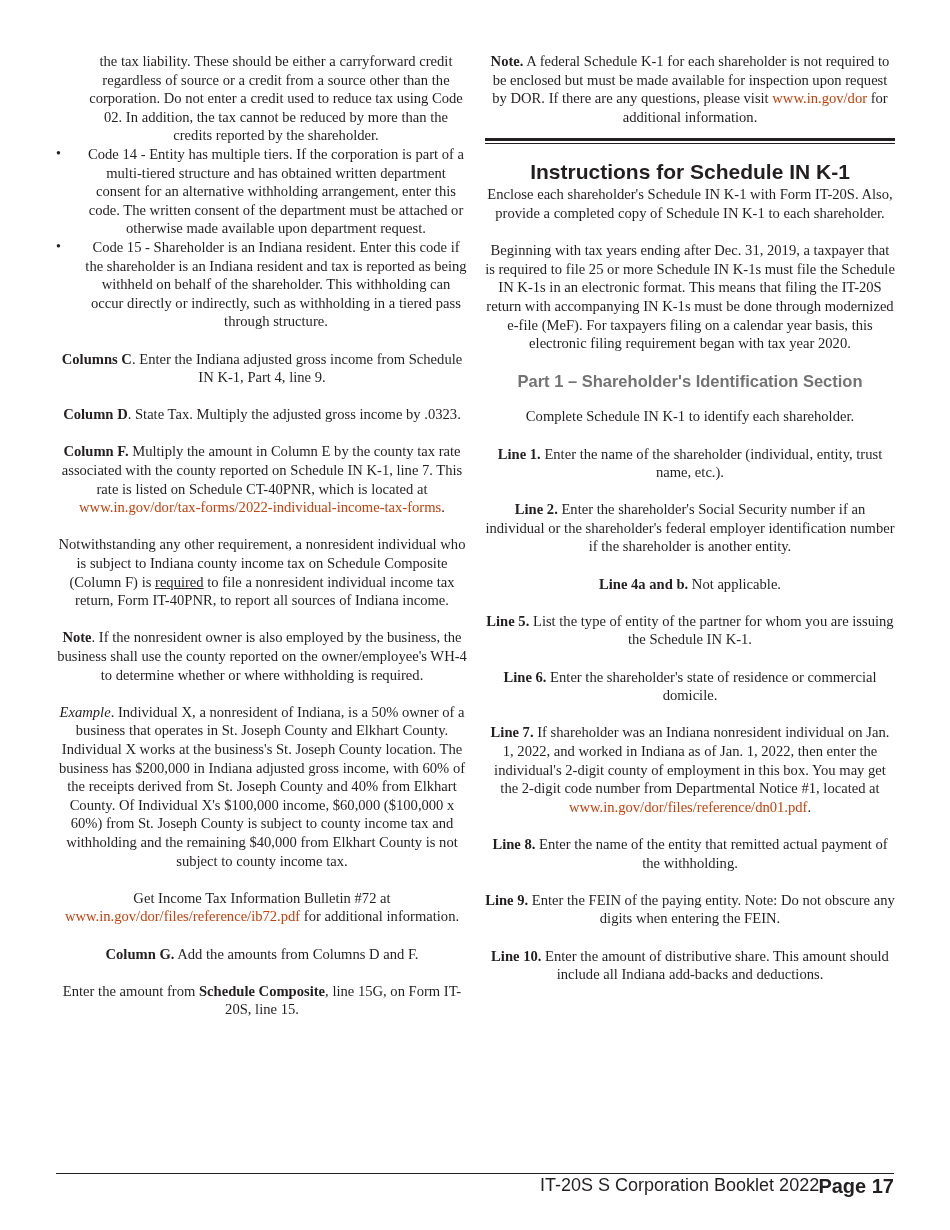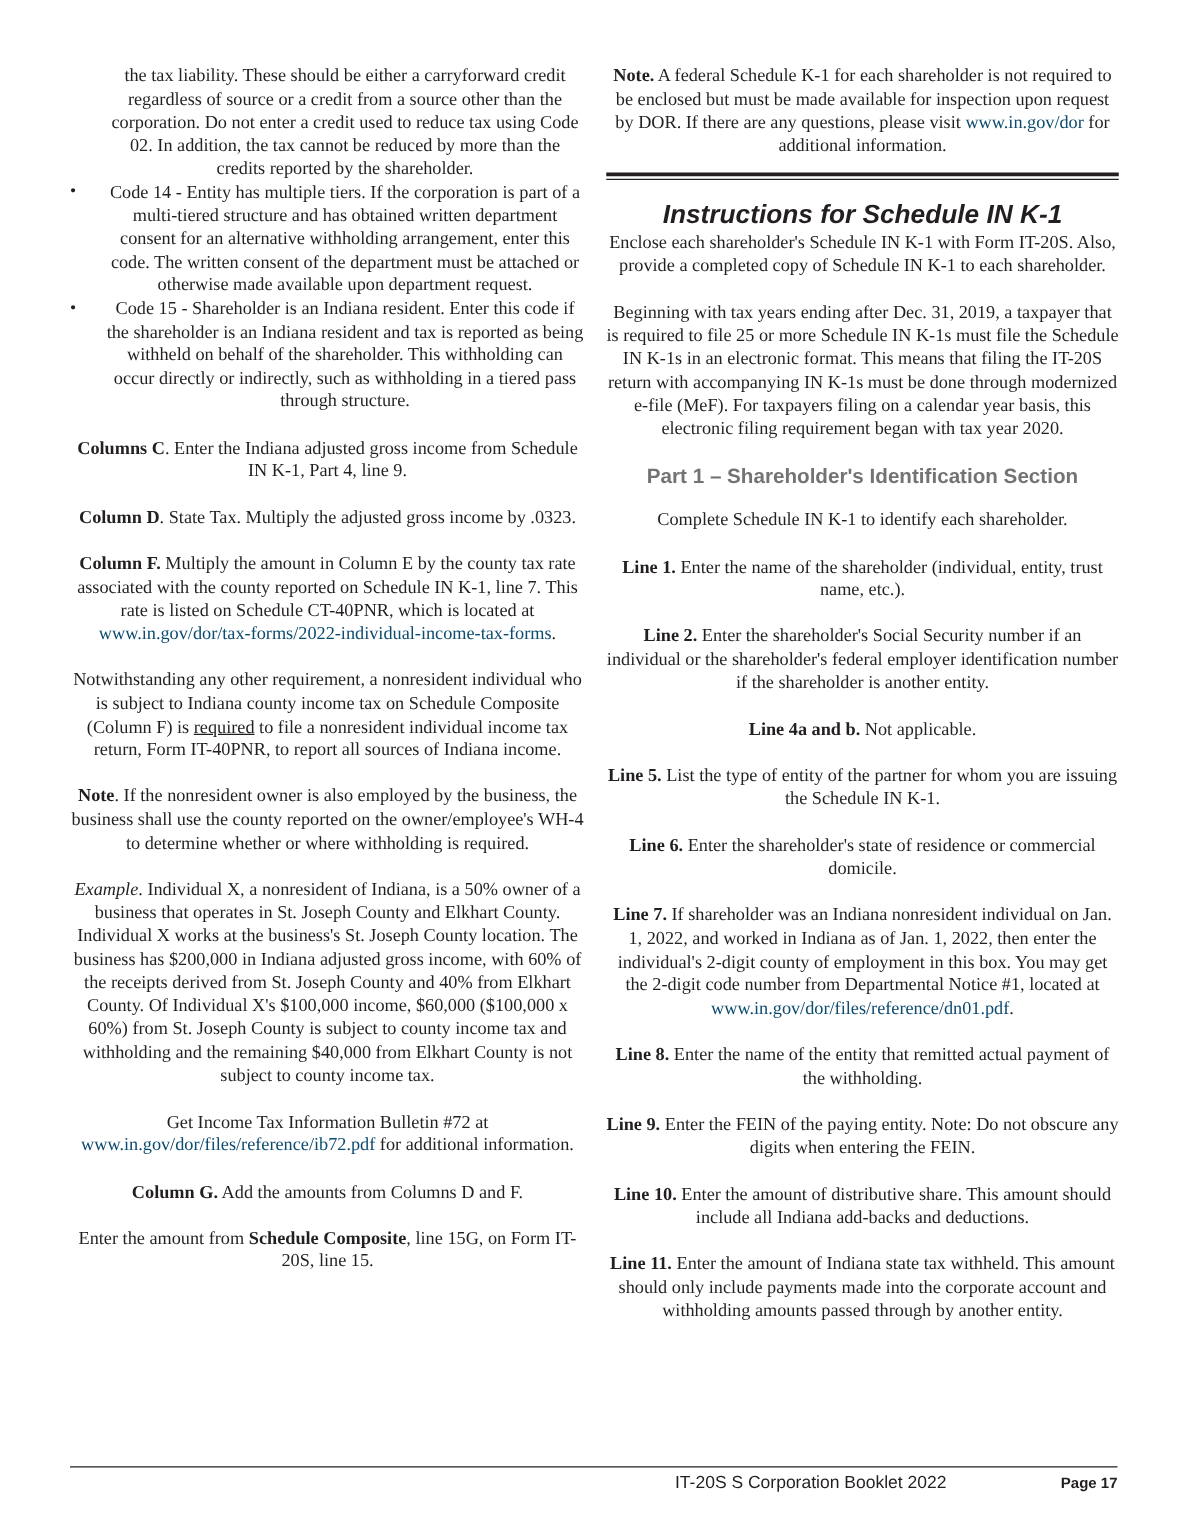--- a/index.html
+++ b/index.html
@@ -3,32 +3,32 @@
 <meta charset="utf-8">
 <style>
   html, body { margin: 0; padding: 0; background: #ffffff; }
   body { width: 950px; height: 1230px; position: relative; overflow: hidden; color: #231f20;
          font-family: "Liberation Serif", "DejaVu Serif", serif; font-size: 14.6px; line-height: 18.6px; }
   .col { position: absolute; top: 52px; text-align: center; }
   .col-left { left: 56px; width: 412px; }
   .col-right { left: 485px; width: 410px; }
   p { margin: 0 0 18.6px 0; }
   b { font-weight: bold; }
-  a, .link { color: #0c4a6e; text-decoration: none; }
+  a, .link { color: #c2410c; text-decoration: none; }
   u { text-decoration: underline; }
   ul.bullets { list-style: none; margin: 0 0 18.6px 0; padding: 0 0 0 28px; }
   ul.bullets li.cont { padding: 0; }
   ul.bullets li.bullet { position: relative; }
   ul.bullets li.bullet::before { content: "\2022"; position: absolute; left: -28px; font-size: 14px; }
   .rule-double { border-top: 3px solid #231f20; border-bottom: 1px solid #231f20; height: 2px; margin: 10px 0 16px 0; }
-  h1 { font-family: "Liberation Sans", "DejaVu Sans", sans-serif; font-size: 21px; line-height: 24px; font-weight: bold; margin: 16px 0 1px 0; color: #231f20; font-style: italic; }
+  h1 { font-family: "Liberation Sans", "DejaVu Sans", sans-serif; font-size: 21px; line-height: 24px; font-weight: bold; margin: 16px 0 1px 0; color: #231f20; }
   h2 { font-family: "Liberation Sans", "DejaVu Sans", sans-serif; font-size: 16.5px; line-height: 20px; font-weight: bold; margin: 0 0 16px 0; color: #737373; }
   .footer-rule { position: absolute; left: 56px; width: 838px; top: 1173px; border-top: 1px solid #231f20; }
-  .footer-title { position: absolute; left: 540px; top: 1176px; font-family: "Liberation Sans", "DejaVu Sans", sans-serif; font-size: 14px; }
-  .footer-page { position: absolute; right: 56px; top: 1177px; font-family: "Liberation Sans", "DejaVu Sans", sans-serif; font-size: 12px; font-weight: bold; }
+  .footer-title { position: absolute; left: 540px; top: 1176px; font-family: "Liberation Sans", "DejaVu Sans", sans-serif; font-size: 18px; }
+  .footer-page { position: absolute; right: 56px; top: 1177px; font-family: "Liberation Sans", "DejaVu Sans", sans-serif; font-size: 20px; font-weight: bold; }
 </style>
 </head>
 <body>
 
 <div class="col col-left">
   <ul class="bullets">
     <li class="cont">the tax liability. These should be either a carryforward credit regardless of source or a credit from a source other than the corporation. Do not enter a credit used to reduce tax using Code 02. In addition, the tax cannot be reduced by more than the credits reported by the shareholder.</li>
     <li class="bullet">Code 14 - Entity has multiple tiers. If the corporation is part of a multi-tiered structure and has obtained written department consent for an alternative withholding arrangement, enter this code. The written consent of the department must be attached or otherwise made available upon department request.</li>
     <li class="bullet">Code 15 - Shareholder is an Indiana resident. Enter this code if the shareholder is an Indiana resident and tax is reported as being withheld on behalf of the shareholder. This withholding can occur directly or indirectly, such as withholding in a tiered pass through structure.</li>
   </ul>
@@ -58,18 +58,17 @@
 
   <p><b>Line 1.</b><span> Enter the name of the shareholder (individual, entity, trust name, etc.).</span></p>
   <p><b>Line 2.</b><span> Enter the shareholder's Social Security number if an individual or the shareholder's federal employer identification number if the shareholder is another entity.</span></p>
   <p><b>Line 4a and b.</b><span> Not applicable.</span></p>
   <p><b>Line 5.</b><span> List the type of entity of the partner for whom you are issuing the Schedule IN K-1.</span></p>
   <p><b>Line 6.</b><span> Enter the shareholder's state of residence or commercial domicile.</span></p>
   <p><b>Line 7.</b><span> If shareholder was an Indiana nonresident individual on Jan. 1, 2022, and worked in Indiana as of Jan. 1, 2022, then enter the individual's 2-digit county of employment in this box. You may get the 2-digit code number from Departmental Notice #1, located at </span><a class="link">www.in.gov/dor/files/reference/dn01.pdf</a><span>.</span></p>
   <p><b>Line 8.</b><span> Enter the name of the entity that remitted actual payment of the withholding.</span></p>
   <p><b>Line 9.</b><span> Enter the FEIN of the paying entity. Note: Do not obscure any digits when entering the FEIN.</span></p>
   <p><b>Line 10.</b><span> Enter the amount of distributive share. This amount should include all Indiana add-backs and deductions.</span></p>
-  <p><b>Line 11.</b><span> Enter the amount of Indiana state tax withheld. This amount should only include payments made into the corporate account and withholding amounts passed through by another entity.</span></p>
 </div>
 
 <div class="footer-rule"></div>
 <div class="footer-title">IT-20S S Corporation Booklet 2022</div>
 <div class="footer-page">Page 17</div>
 
 </body></html>

